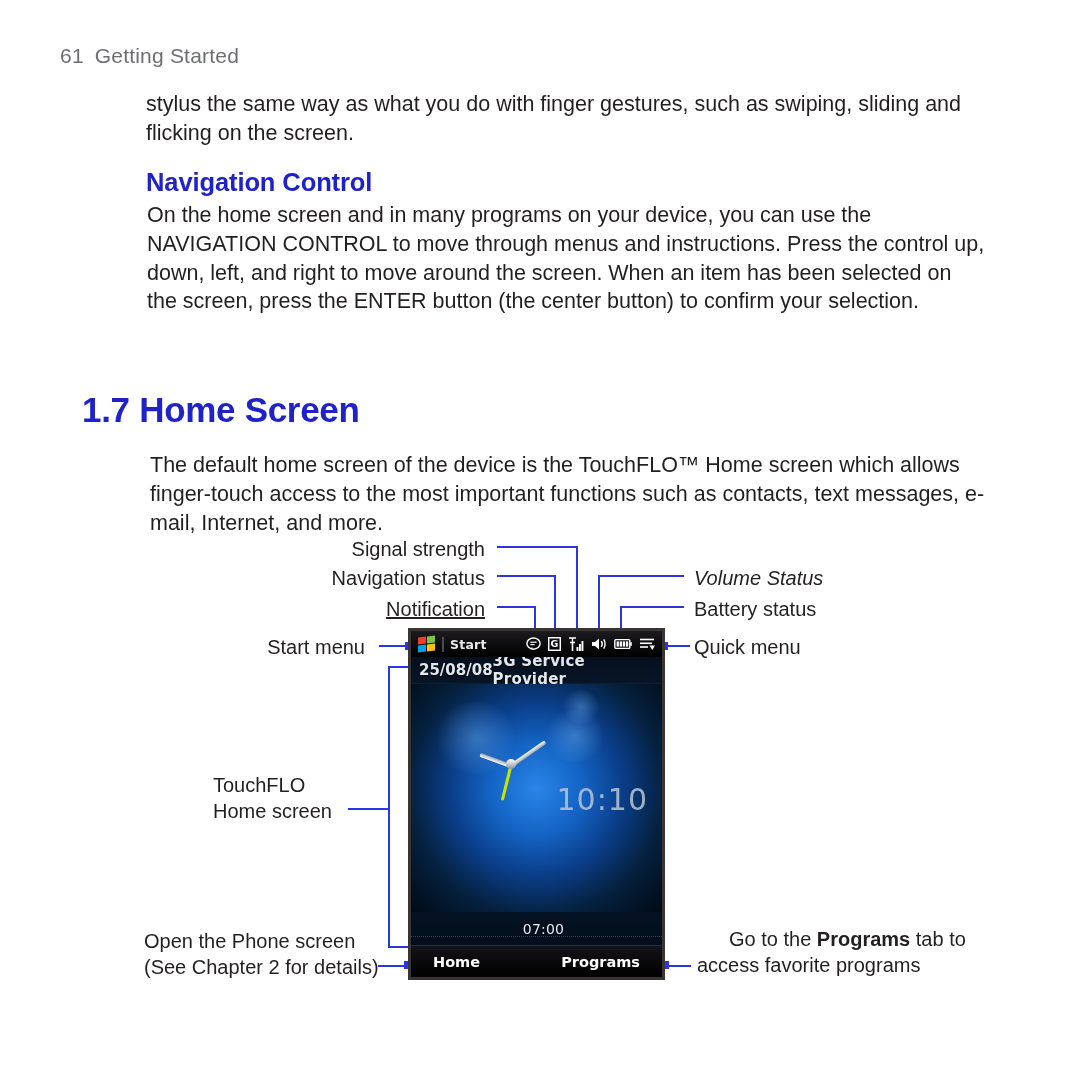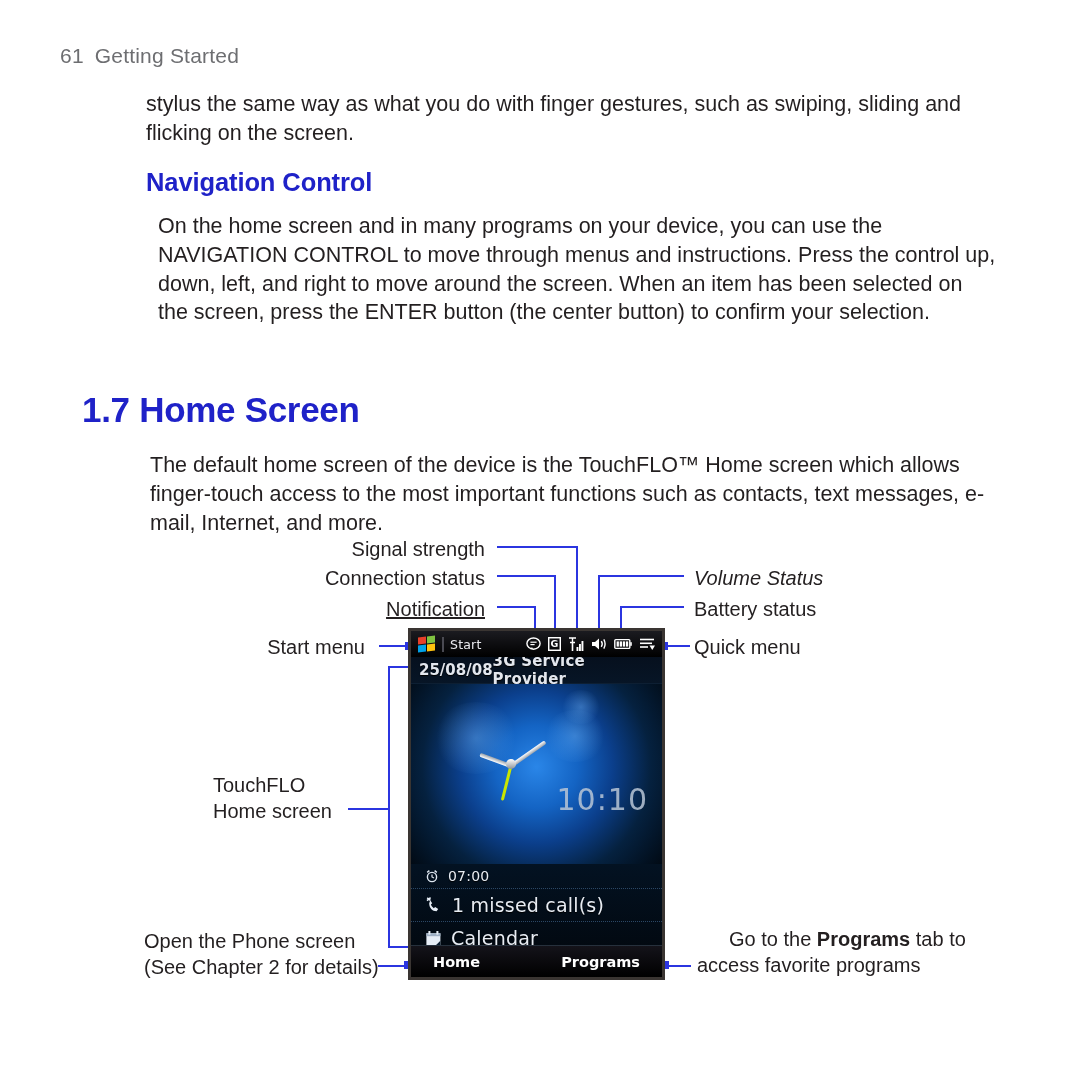--- a/index.html
+++ b/index.html
@@ -86,21 +86,21 @@
     transform:skewY(-8deg);
   }
   #start-flag i:nth-child(1){ left:0;  top:1px; background:#e8402a; }
   #start-flag i:nth-child(2){ left:9px;top:0px; background:#7fc241; }
   #start-flag i:nth-child(3){ left:0;  top:9px; background:#00a2e8; }
   #start-flag i:nth-child(4){ left:9px;top:8px; background:#ffc20e; }
   #start-divider {
     width:2px; height:15px; background:#4a4a52; margin:0 6px 0 5px;
   }
   #start-label {
-    color:#e9e9ee; font-size:12.5px; font-weight:normal;
+    color:#e9e9ee; font-size:12.5px; font-weight:bold;
     font-family:"DejaVu Sans", sans-serif; letter-spacing:.2px;
   }
   #status-icons {
     margin-left:auto; margin-right:6px;
     display:flex; align-items:center; gap:7px;
   }
   .sicon { display:block; }
 
   
   #operator-bar {
@@ -112,21 +112,21 @@
   }
   #op-date, #op-name {
     color:#e3e7ee; font-size:15px; font-weight:bold;
     font-family:"DejaVu Sans", sans-serif;
     text-shadow:0 1px 1px #000;
   }
   #op-name { letter-spacing:.2px; }
 
   
   #wallpaper {
-    position:relative; width:100%; height:180px;
+    position:relative; width:100%; height:228px;
     background:
       radial-gradient(circle at 50% 46%, #2a86e8 0%, #1464c4 26%, #0b3f8c 48%, #05213f 72%, #010a14 100%);
     overflow:hidden;
   }
   #wallpaper .glow {
     position:absolute; border-radius:50%;
     background:radial-gradient(circle,rgba(120,190,255,.38) 0%,rgba(120,190,255,0) 70%);
   }
   #clock { position:absolute; left:60px; top:40px; width:80px; height:80px; }
   .hand { position:absolute; left:50%; top:50%; transform-origin:0% 50%; border-radius:2px; }
@@ -149,21 +149,21 @@
     position:relative; background:linear-gradient(#031222,#02080f);
     padding:0 0 2px 0;
   }
   .hrow {
     display:flex; align-items:center; gap:9px;
     height:33px; padding-left:14px;
     border-bottom:1px dotted #2b4765;
     color:#e7ecf3;
     font-family:"DejaVu Sans", sans-serif;
   }
-  .hrow.alarm { height:25px; font-size:14px; border-bottom:1px dotted #2a4karma; }
+  .hrow.alarm { height:25px; font-size:14px; border-bottom:1px dotted #2a4karma;flex-direction:column; }
   .hrow .txt { font-size:19px; letter-spacing:.2px; text-shadow:0 1px 1px #000; }
   .hrow.alarm .txt { font-size:14px; }
 
   
   #tabbar {
     position:relative; height:48px; width:100%;
     background:linear-gradient(#0a1c30,#061524 55%,#03101c);
     display:flex; align-items:center;
     border-top:1px solid #12304f;
   }
@@ -203,27 +203,27 @@
 </head>
 <body>
 
 <div id="running-head">
   <span class="pg">61</span><span>Getting Started</span>
 </div>
 
 <p class="body-col" id="intro-para" style="margin:0">stylus the same way as what you do with finger gestures, such as swiping, sliding and flicking on the screen.</p>
 
 <h2 class="sec-head" id="nav-control-head">Navigation Control</h2>
-<p class="body-col" id="nav-para" style="margin:12px">On the home screen and in many programs on your device, you can use the NAVIGATION CONTROL to move through menus and instructions. Press the control up, down, left, and right to move around the screen. When an item has been selected on the screen, press the ENTER button (the center button) to confirm your selection.</p>
+<p class="body-col" id="nav-para" style="margin:1px">On the home screen and in many programs on your device, you can use the NAVIGATION CONTROL to move through menus and instructions. Press the control up, down, left, and right to move around the screen. When an item has been selected on the screen, press the ENTER button (the center button) to confirm your selection.</p>
 
 <h1 id="home-screen-head">1.7 Home Screen</h1>
 <p class="body-col" id="home-para" style="margin:4px">The default home screen of the device is the TouchFLO™ Home screen which allows finger-touch access to the most important functions such as contacts, text messages, e-mail, Internet, and more.</p>
 
 <div class="callout right-align" style="left:185px; top:536px; width:300px;">Signal strength</div>
-<div class="callout right-align" style="left:185px; top:565px; width:300px;">Connection status</div>
+<div class="callout right-align" style="left:185px; top:565px; width:300px;">Navigation status</div>
 <div class="callout right-align" style="left:185px; top:596px; width:300px;text-decoration:underline;">Notification</div>
 <div class="callout right-align" style="left:165px; top:634px; width:200px;text-align:right;">Start menu</div>
 
 <div class="callout" style="left:213px; top:772px;">TouchFLO</div>
 <div class="callout" style="left:213px; top:798px;">Home screen</div>
 
 <div class="callout" style="left:144px; top:928px;">Open the Phone screen</div>
 <div class="callout" style="left:144px; top:954px;">(See Chapter 2 for details)</div>
 
 <div class="callout" style="left:694px; top:565px;font-style:italic;">Volume Status</div>

